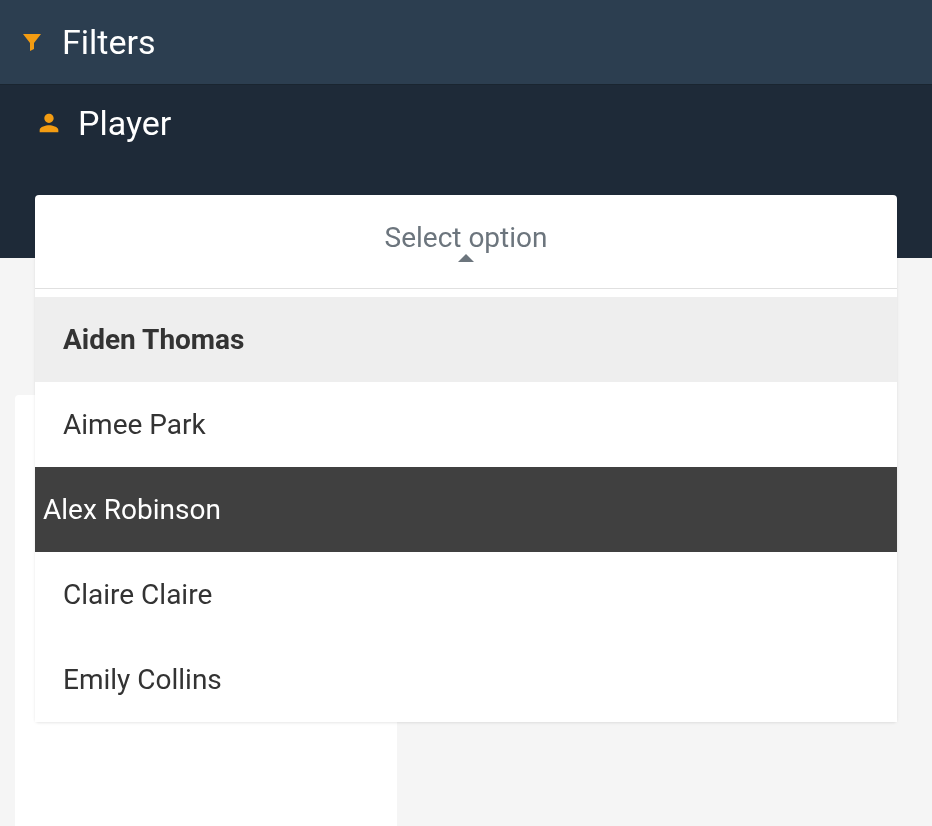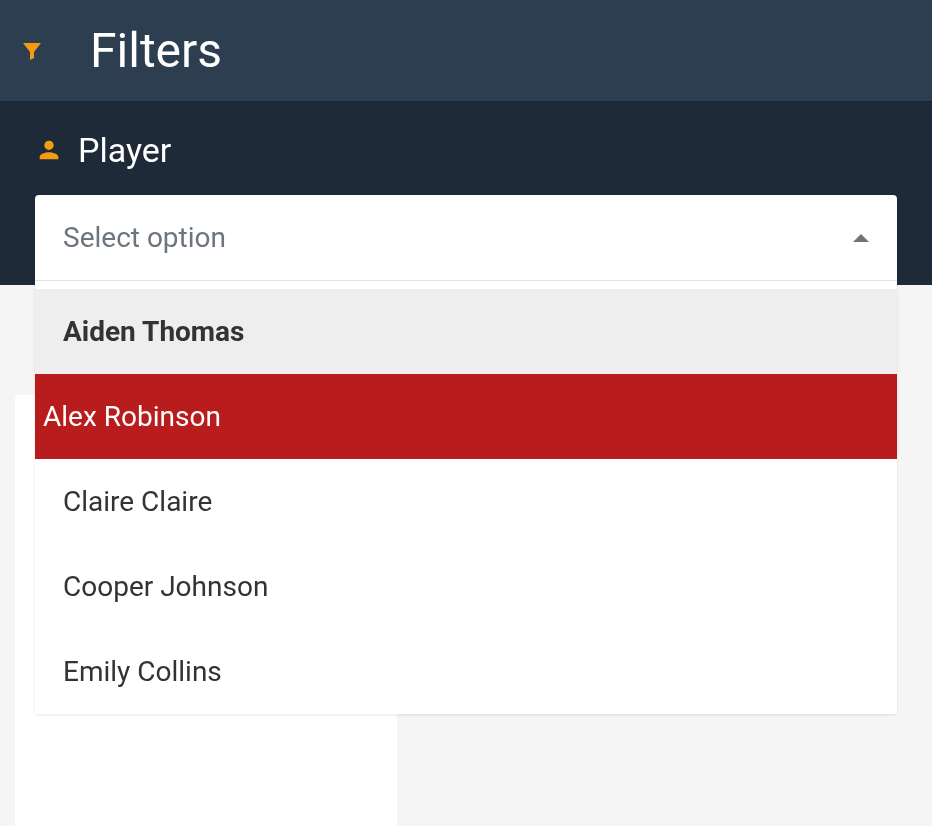--- a/index.html
+++ b/index.html
@@ -20,40 +20,39 @@
       background: #2c3e50;
       padding: 22px 20px;
       display: flex;
       align-items: center;
       gap: 18px;
       border-bottom: 1px solid #1a2530;
     }
     
     .header-title {
       color: #ffffff;
-      font-size: 48px;
+      font-size: 34px;
       font-weight: 400;
-      margin-left: 28px;
     }
     
     .filter-icon {
       width: 24px;
       height: 24px;
       display: flex;
       align-items: center;
       justify-content: center;
     }
     
     .filter-icon svg {
       fill: #f39c12;
     }
     
     .subheader {
       background: #1e2a38;
-      padding: 28px 35px 115px 35px;
+      padding: 18px 35px 115px 35px;
       display: flex;
       align-items: center;
       gap: 15px;
       position: relative;
     }
     
     .person-icon {
       width: 28px;
       height: 28px;
       display: flex;
@@ -81,20 +80,21 @@
       box-shadow: 0 1px 3px rgba(0,0,0,0.1);
       z-index: 10;
     }
     
     .select-input {
       padding: 26px 28px;
       display: flex;
       align-items: center;
       justify-content: space-between;
       border-bottom: 1px solid #e0e0e0;
+      flex-direction: column;
     }
     
     .select-placeholder {
       color: #6c757d;
       font-size: 28px;
       font-weight: 400;
     }
     
     .chevron-icon {
       width: 0;
@@ -117,21 +117,21 @@
       background: #ffffff;
     }
     
     .option-item.hovered {
       background: #eeeeee;
       font-weight: 700;
       margin-top: 8px;
     }
     
     .option-item.selected {
-      background: #b91c1c;
+      background: #404040;
       color: #ffffff;
       font-weight: 400;
       padding-left: 8px;
     }
     
     .content-panel {
       background: #ffffff;
       margin: 0 15px;
       position: absolute;
       top: 395px;
@@ -165,18 +165,18 @@
 
 <div class="content-panel"></div>
 
 <div class="select-container">
   <div class="select-input">
     <span class="select-placeholder">Select option</span>
     <span class="chevron-icon"></span>
   </div>
   <div class="options-list">
     <div class="option-item hovered">Aiden Thomas</div>
+    <div class="option-item">Aimee Park</div>
     <div class="option-item selected">Alex Robinson</div>
     <div class="option-item">Claire Claire</div>
-    <div class="option-item">Cooper Johnson</div>
     <div class="option-item">Emily Collins</div>
   </div>
 </div>
 
 </body></html>

